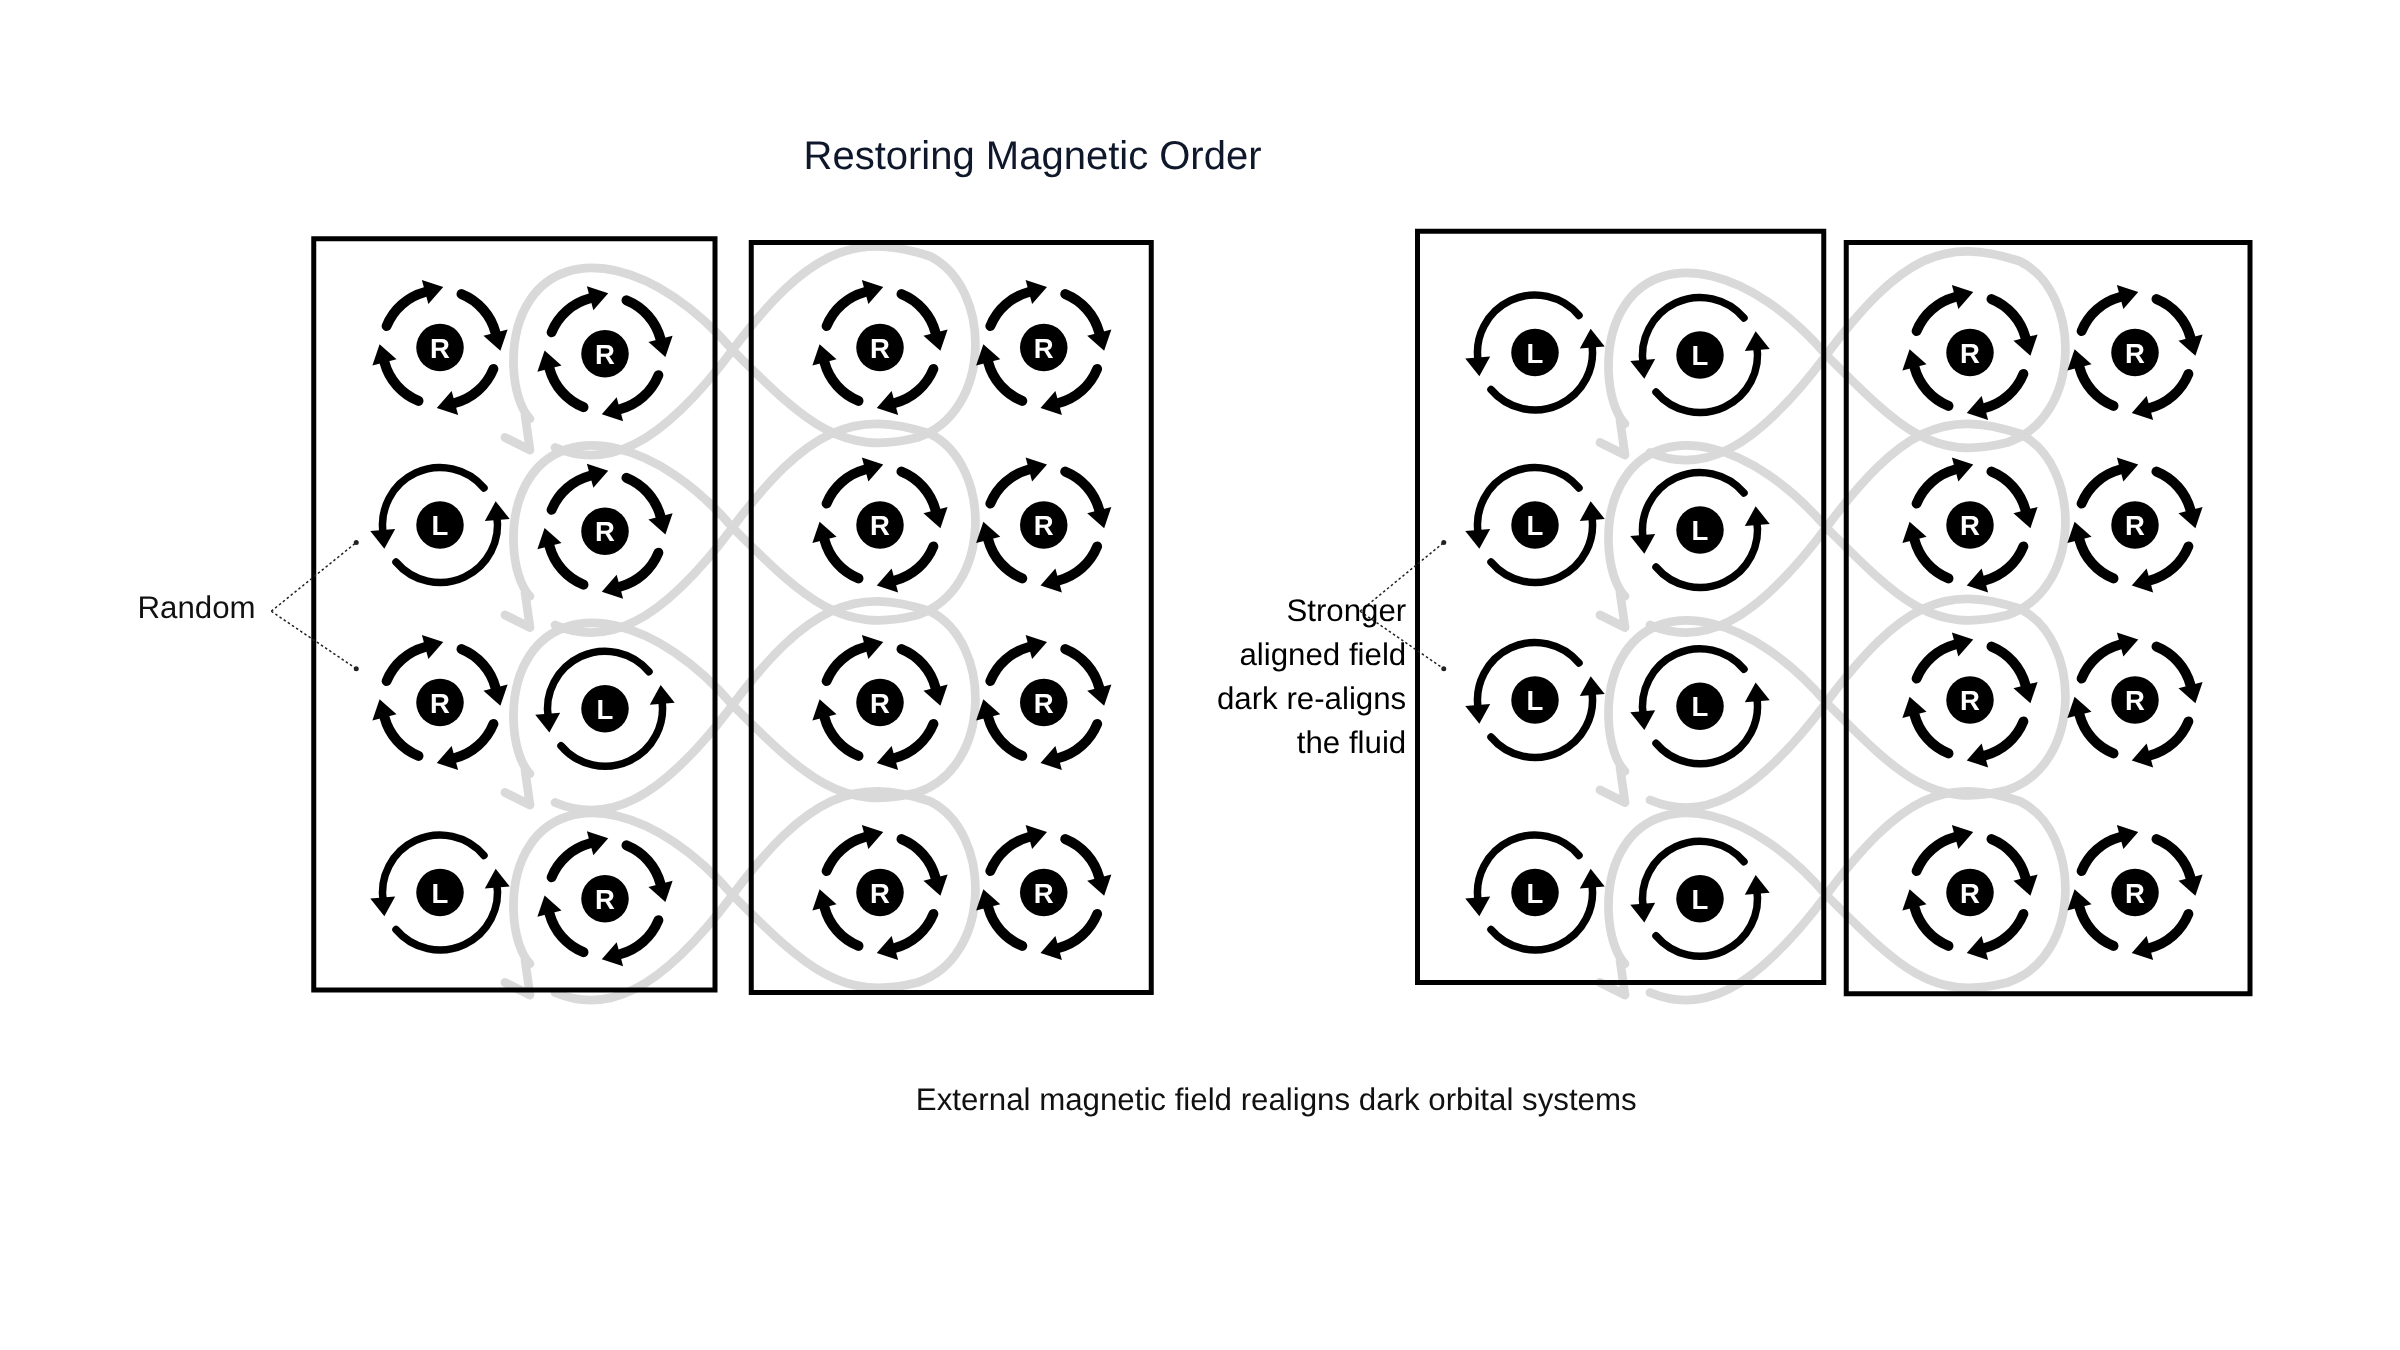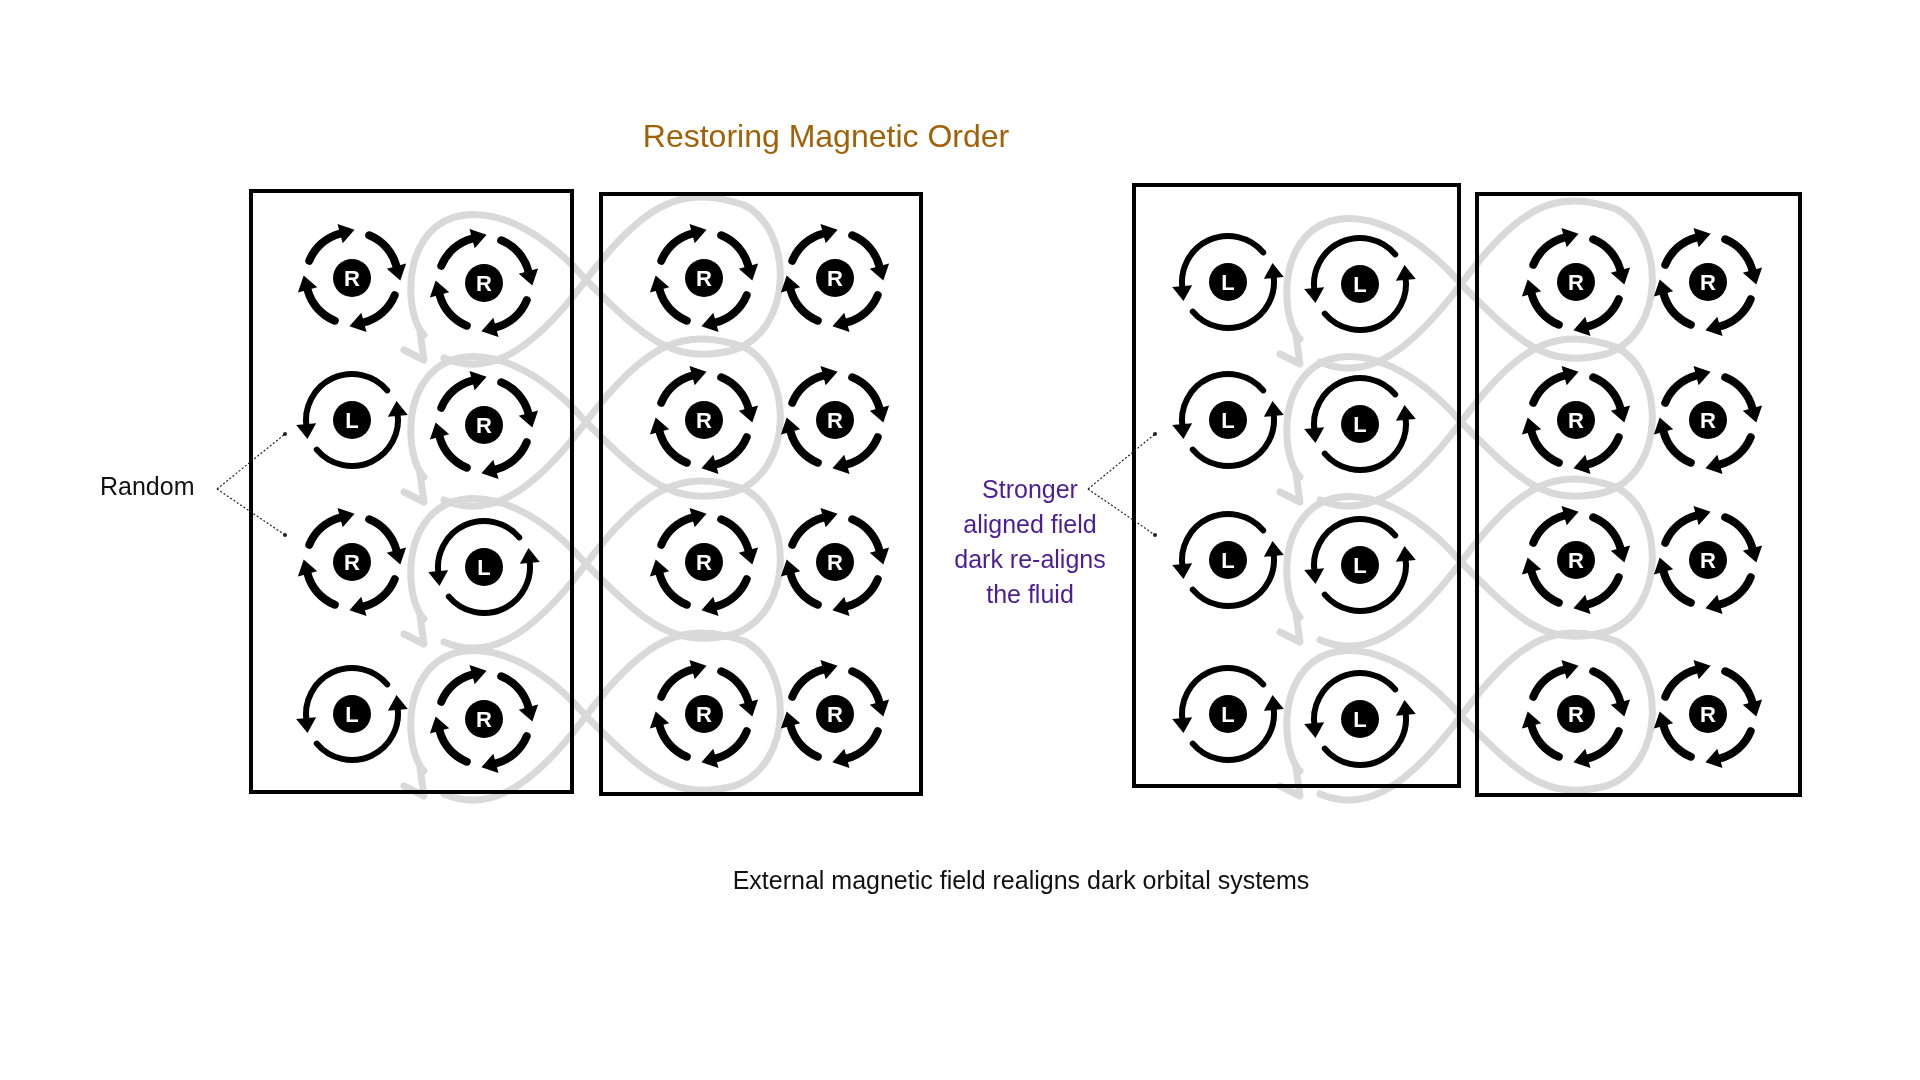--- a/index.html
+++ b/index.html
@@ -1,21 +1,21 @@
 <!DOCTYPE html>
 <html><head>
 <meta charset="utf-8">
 <style>
   html, body { margin: 0; padding: 0; background: #ffffff; }
   body { width: 1920px; height: 1080px; position: relative; overflow: hidden; font-family: "Liberation Sans", "DejaVu Sans", sans-serif; color: #111; }
   #stage { position: absolute; left: 0; top: 0; width: 1920px; height: 1080px; }
-  .title { position: absolute; left: 0; width: 1652px; top: 106px; text-align: center; font-size: 32px; color: #a16207; margin-top: 12px; }
+  .title { position: absolute; left: 0; width: 1652px; top: 106px; text-align: center; font-size: 32px; color: #0f172a; }
   .caption { position: absolute; left: 0; width: 2042px; top: 866px; text-align: center; font-size: 25px; color: #111; }
-  .label-random { position: absolute; left: 100px; top: 472px; font-size: 25px; color: #111; }
-  .label-strong { position: absolute; left: 935px; top: 472px; width: 190px; text-align: center; font-size: 25px; line-height: 35px; color: #4c1d95; }
+  .label-random { position: absolute; left: 110px; top: 472px; font-size: 25px; color: #111; }
+  .label-strong { position: absolute; left: 935px; top: 472px; width: 190px; text-align: right; font-size: 25px; line-height: 35px; color: #000000; }
   .label-strong span { display: block; }
   svg text.glyph-letter { font-family: "Liberation Sans", "DejaVu Sans", sans-serif; font-weight: bold; font-size: 22px; fill: #ffffff; }
 </style>
 </head>
 <body>
 
 <div id="stage">
   <svg id="svg" width="1920" height="1080" viewBox="0 0 1920 1080">
       <g>
         <path d="M586,280 C526,210 454,195 424,240 C404,270 409,320 424,335 M444,358 C484,375 526,360 586,280 C646,200 684,185 744,205 C794,230 794,330 734,350 C674,365 646,340 586,280" fill="none" stroke="#d9d9d9" stroke-width="7" stroke-linecap="round"></path>

